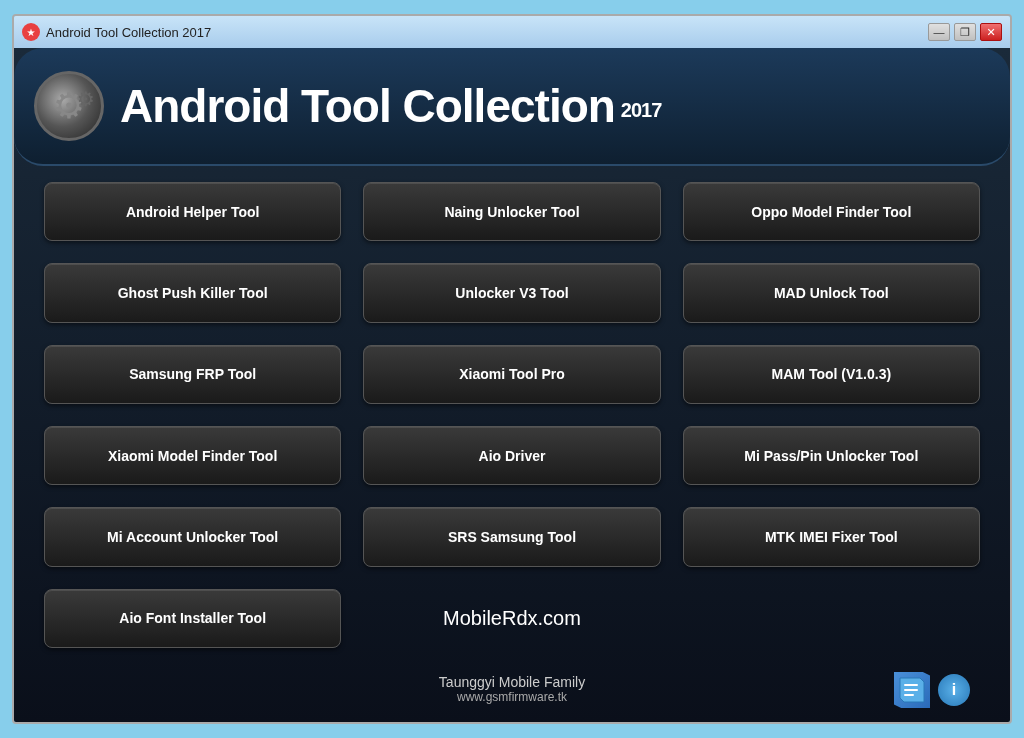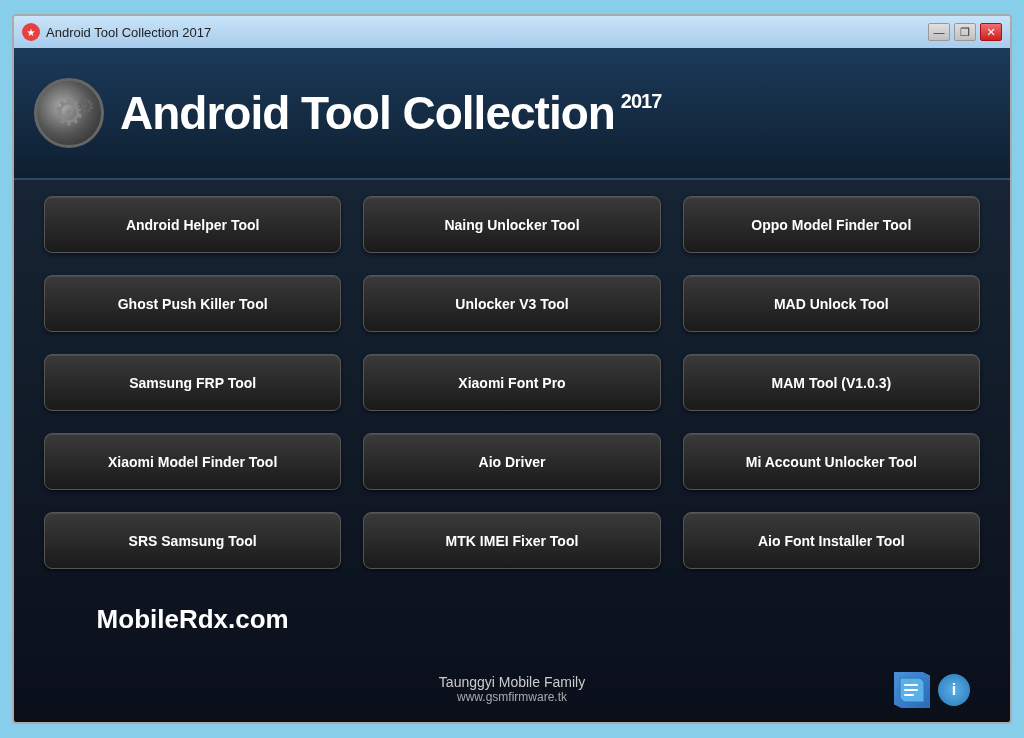--- a/index.html
+++ b/index.html
@@ -83,25 +83,26 @@
 
     .main-content {
       background: linear-gradient(to bottom, #1a2a3a, #0a0f1a);
       flex: 1;
       display: flex;
       flex-direction: column;
     }
 
     .header {
       background: linear-gradient(to bottom, #1c3a5a, #0e1f30);
-      padding: 30px 20px;
+      padding: 23px 20px;
       display: flex;
       align-items: center;
       gap: 16px;
       border-bottom: 2px solid #2a4a6a;
+      border-radius: 29px;
     }
 
     .header-logo {
       width: 70px;
       height: 70px;
       background: radial-gradient(circle at 40% 40%, #aaa, #555, #222);
       border-radius: 50%;
       border: 3px solid #666;
       display: flex;
       align-items: center;
@@ -137,21 +138,21 @@
       letter-spacing: -1px;
       display: flex;
       align-items: flex-start;
     }
 
     .header-title-year {
       font-size: 20px;
       font-weight: bold;
       color: white;
       margin-left: 6px;
-      margin-top: 4px;
+      margin-top: 20px;
     }
 
     .buttons-area {
       flex: 1;
       padding: 16px 30px;
       display: grid;
       grid-template-columns: 1fr 1fr 1fr;
       grid-template-rows: repeat(6, 1fr);
       gap: 22px;
     }
@@ -174,22 +175,22 @@
     }
 
     .tool-btn.empty {
       background: transparent;
       border: none;
       box-shadow: none;
       cursor: default;
     }
 
     .brand-text {
-      font-size: 26px;
-      font-weight: bold;
+      font-size: 20px;
+      font-weight: normal;
       color: white;
       display: flex;
       align-items: center;
       justify-content: center;
     }
 
     .footer {
       padding: 10px 30px 18px;
       display: flex;
       align-items: center;
@@ -276,26 +277,27 @@
 
       <button class="tool-btn">Android Helper Tool</button>
       <button class="tool-btn">Naing Unlocker Tool</button>
       <button class="tool-btn">Oppo Model Finder Tool</button>
 
       <button class="tool-btn">Ghost Push Killer Tool</button>
       <button class="tool-btn">Unlocker V3 Tool</button>
 
       <button class="tool-btn">MAD Unlock Tool</button>
       <button class="tool-btn">Samsung FRP Tool</button>
-      <button class="tool-btn">Xiaomi Font Pro</button>
+      <button class="tool-btn">Xiaomi Tool Pro</button>
 
       <button class="tool-btn">MAM Tool (V1.0.3)</button>
       <button class="tool-btn">Xiaomi Model Finder Tool</button>
       <button class="tool-btn">Aio Driver</button>
 
+      <button class="tool-btn">Mi Pass/Pin Unlocker Tool</button>
       <button class="tool-btn">Mi Account Unlocker Tool</button>
       <button class="tool-btn">SRS Samsung Tool</button>
 
       <button class="tool-btn">MTK IMEI Fixer Tool</button>
       <button class="tool-btn">Aio Font Installer Tool</button>
       <div class="tool-btn empty brand-text">
         <span>MobileRdx.com</span>
       </div>
     </div>
 

